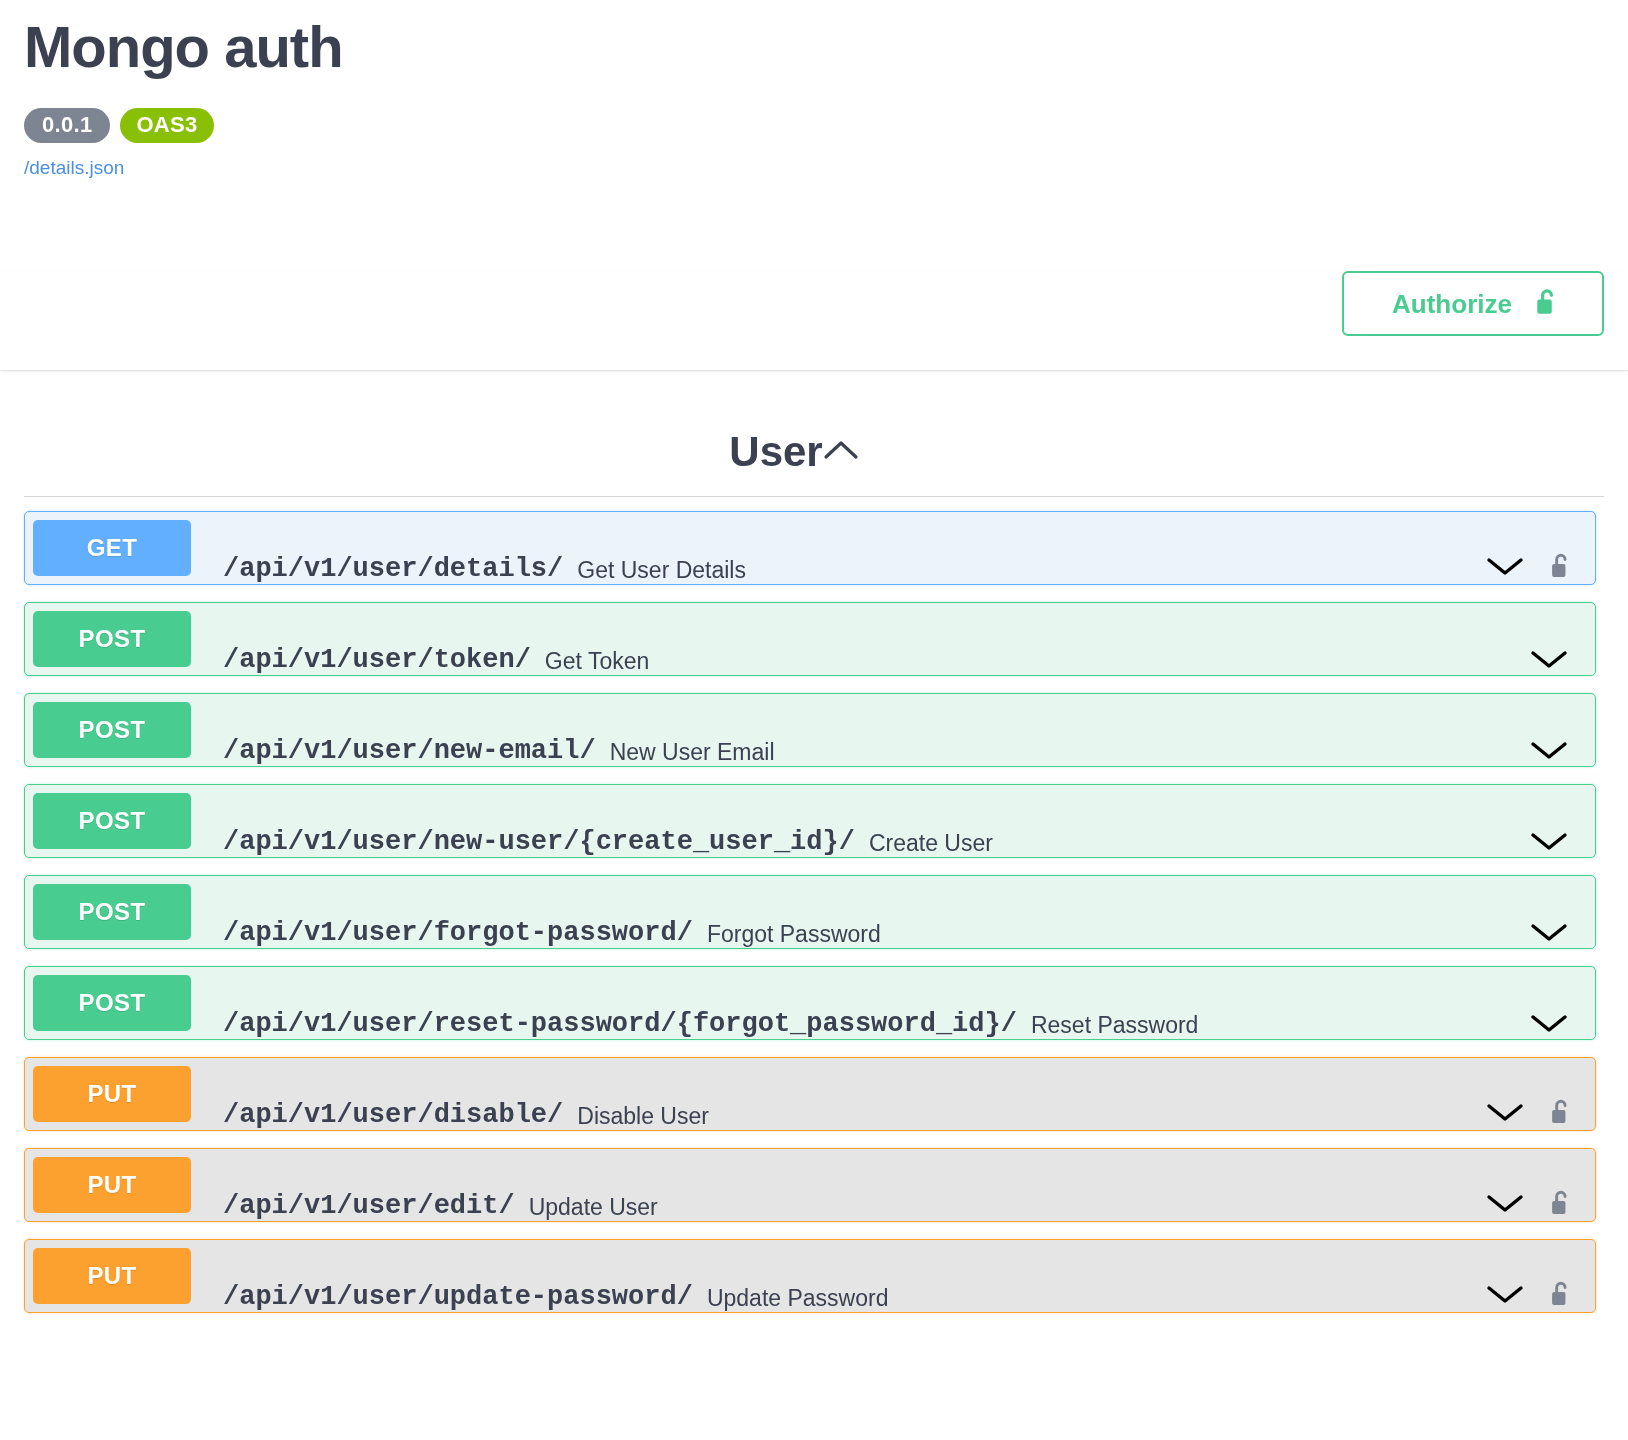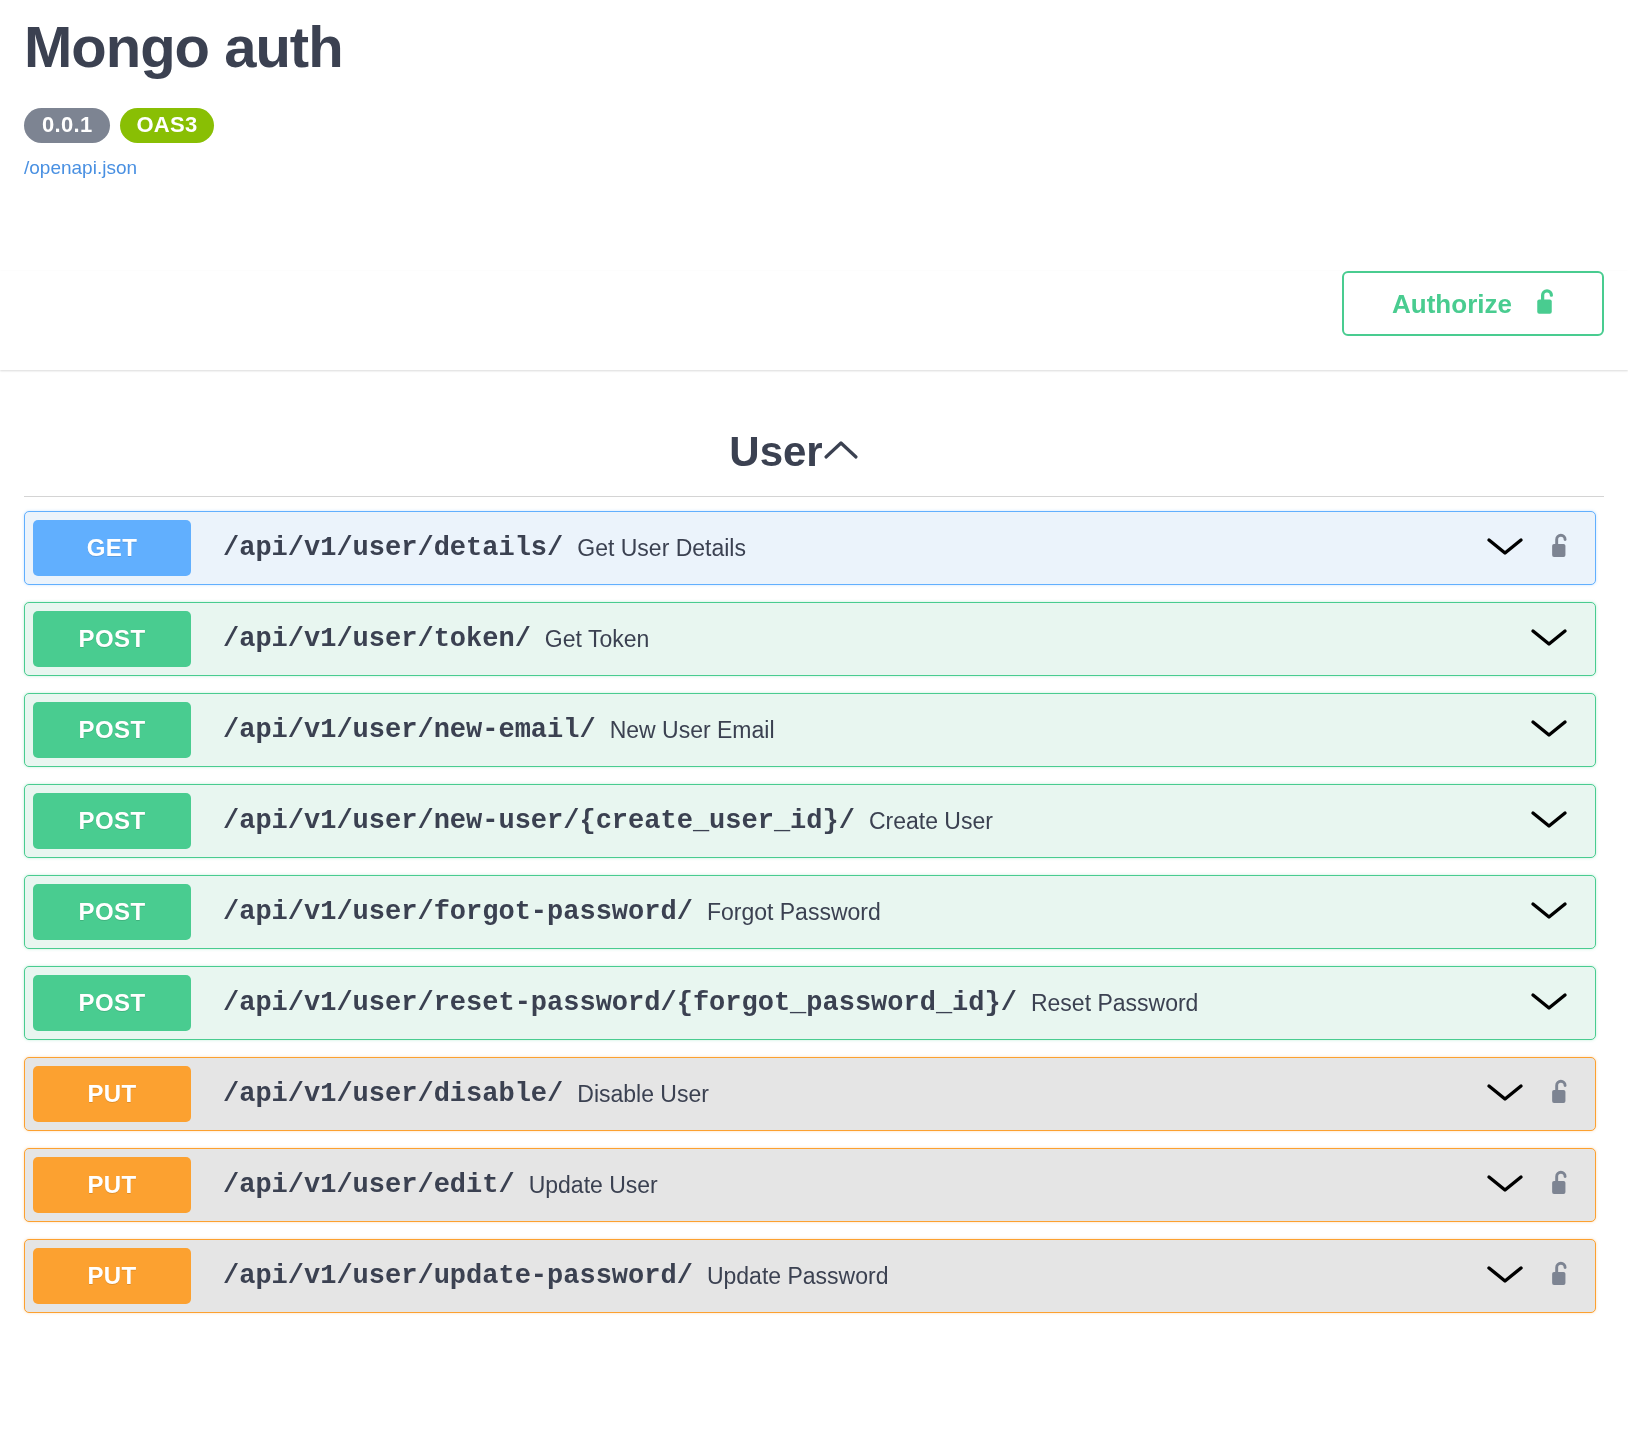--- a/index.html
+++ b/index.html
@@ -124,21 +124,21 @@
   .tag-arrow {
     margin-right: 52px;
     margin-top: 14px;
     display: flex;
     align-items: center;
   }
 
   
   .opblock {
     display: flex;
-    align-items: center;
+    align-items: flex-end;
     border-radius: 5px;
     margin: 0 8px 17px 0;
     border: 1px solid transparent;
     min-height: 72px;
     padding: 0;
     cursor: pointer;
     position: relative;
   }
   .opblock:first-of-type { margin-top: 14px; }
 
@@ -213,21 +213,21 @@
 <body>
 
 <div class="topbar">
   <div class="title-row">
     <h1 class="api-title">Mongo auth</h1>
     <div class="badge-wrap">
       <span class="version-badge">0.0.1</span>
       <span class="oas-badge">OAS3</span>
     </div>
   </div>
-  <a class="spec-link" href="#">/openapi.json</a>
+  <a class="spec-link" href="#">/details.json</a>
 </div>
 
 <div class="scheme-container">
   <div class="auth-wrapper">
     <button class="btn-authorize">
       <span class="label">Authorize</span>
       <span class="lock-open-green">
         <svg width="26" height="30" viewBox="0 0 20 24" aria-hidden="true">
           <path d="M6.5 10V6.5a3.5 3.5 0 0 1 7 0" fill="none" stroke="#49cc90" stroke-width="2.6" stroke-linecap="round"></path>
           <rect x="2.2" y="10" width="11.6" height="11.4" rx="1.6" fill="#49cc90"></rect>

